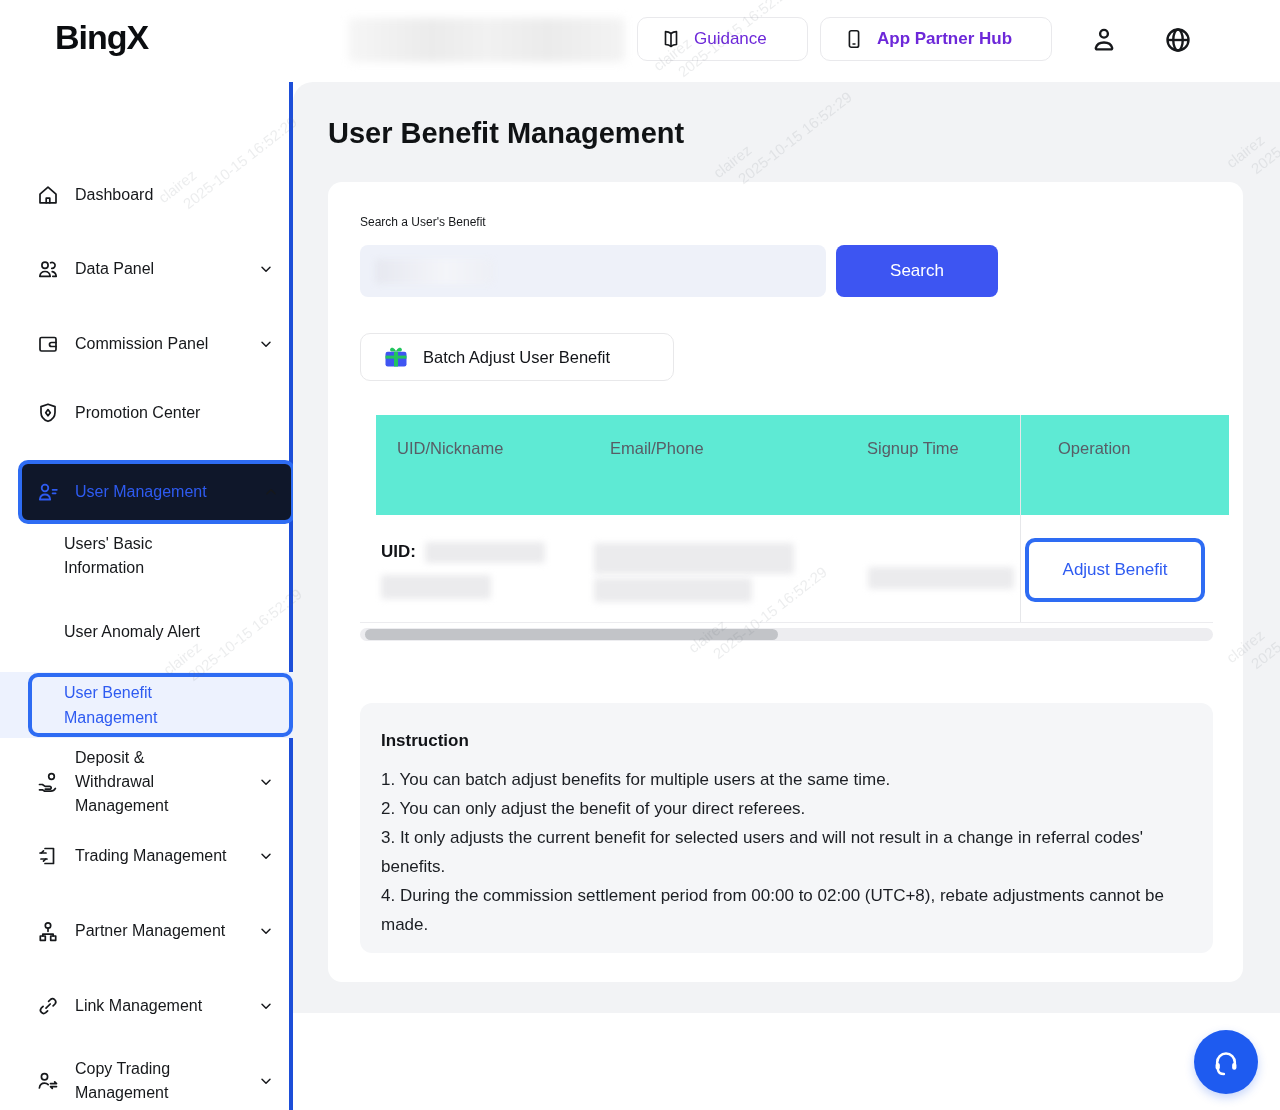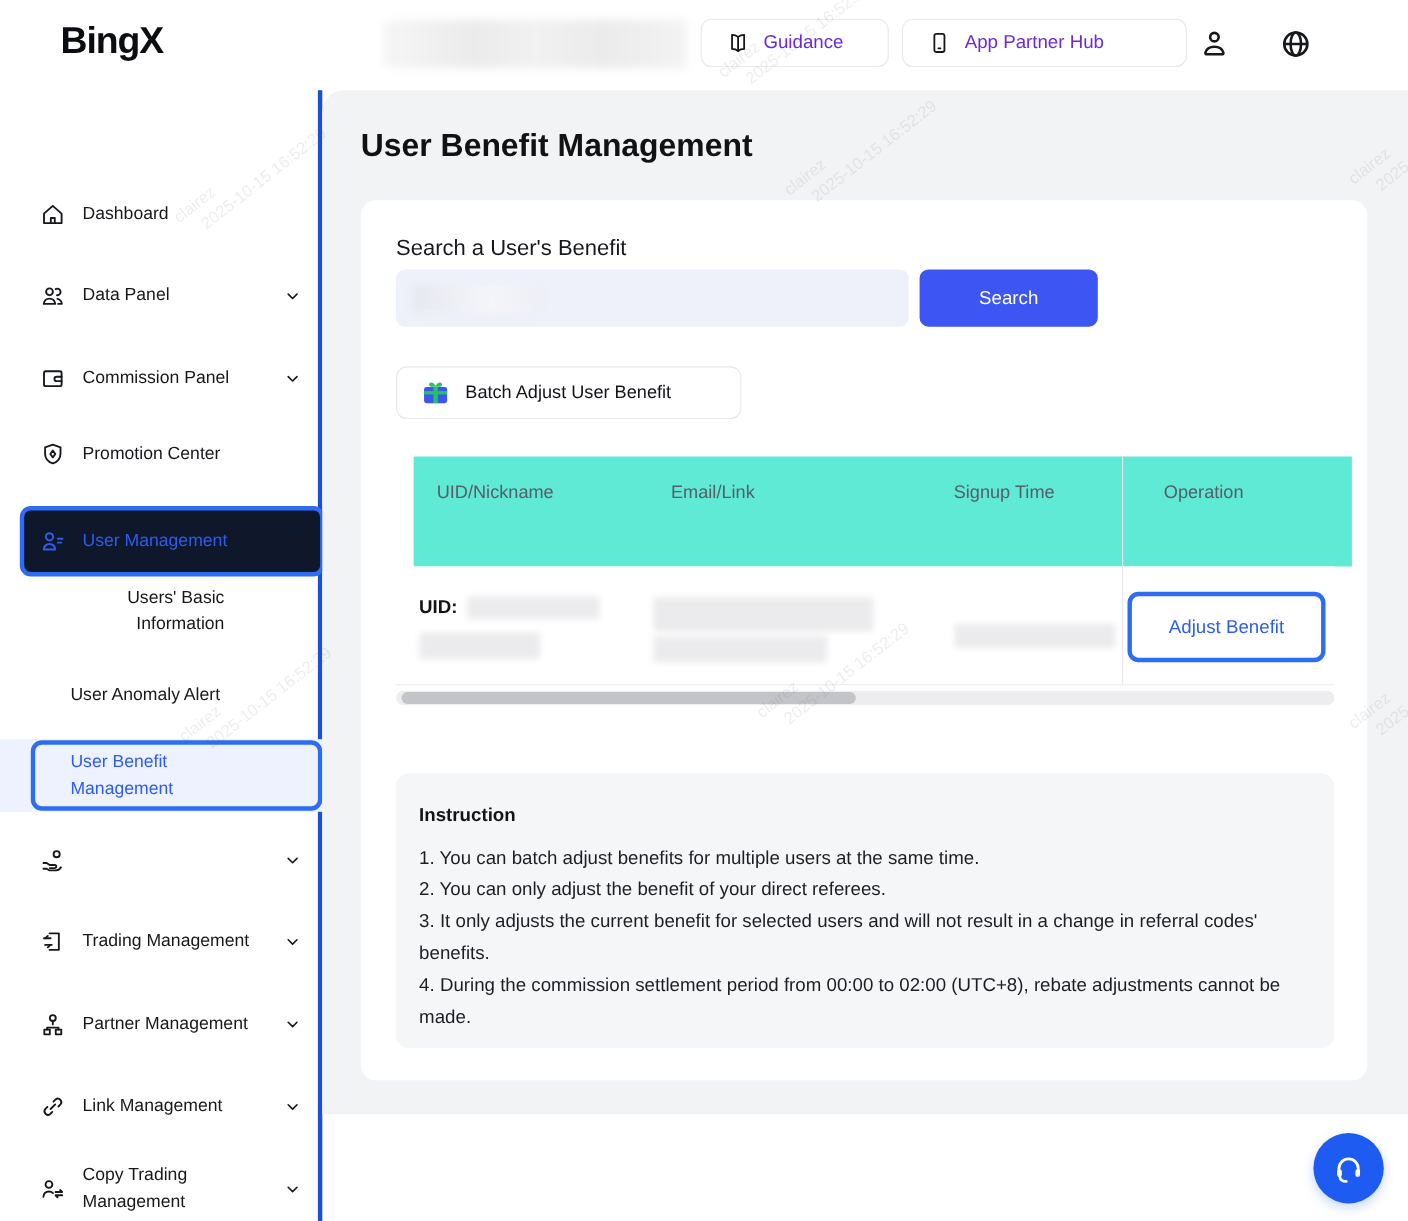--- a/index.html
+++ b/index.html
@@ -20,31 +20,31 @@
   .sidebar { position:absolute; left:0; top:82px; width:293px; height:1028px; background:#fff; border-right:4px solid #1d4ed8; }
   .nav-item { position:absolute; left:36px; width:238px; display:flex; align-items:center; gap:15px;
     transform:translateY(-50%); font-size:16px; color:#16181b; cursor:pointer; }
   .nav-item .lbl { width:152px; line-height:24px; }
   .nav-item .lbl.nowrap { white-space:nowrap; width:auto; flex:1; }
   .nav-item .chev { margin-left:auto; display:flex; }
   .um-box { position:absolute; left:18px; top:378px; width:277px; height:64px; border:4px solid #2e6cf3; border-radius:10px;
     background:#0f172a; display:flex; align-items:center; gap:15px; padding:0 12px 0 14px; cursor:pointer; }
   .um-box .lbl { color:#2e5bf1; font-size:16px; white-space:nowrap; }
   .um-box .chev { margin-left:auto; display:flex; }
-  .sub-item { position:absolute; left:64px; font-size:16px; line-height:24px; color:#16181b; cursor:pointer;text-align:right; }
+  .sub-item { position:absolute; left:64px; font-size:16px; line-height:24px; color:#16181b; cursor:pointer; }
   .active-bg { position:absolute; left:0; top:590px; width:296px; height:66px; background:#edf2fe; }
   .active-box { position:absolute; left:28px; top:591px; width:265px; height:64px; border:4px solid #2e6cf3; border-radius:10px;
     display:flex; align-items:center; cursor:pointer; }
   .active-box .lbl { margin-left:32px; width:160px; font-size:16px; line-height:25px; color:#2e5bf1; }
 
   
   .main-bg { position:absolute; left:293px; top:82px; width:987px; height:931px; background:#f2f3f5; border-top-left-radius:20px; }
   .page-title { position:absolute; left:328px; top:117px; font-size:29px; font-weight:800; color:#101214; }
   .card { position:absolute; left:328px; top:182px; width:915px; height:800px; background:#fff; border-radius:14px; }
-  .search-label { position:absolute; left:32px; top:33px; font-size:20px; font-weight:500; color:#16181b; }
+  .search-label { position:absolute; left:32px; top:33px; font-size:12px; font-weight:500; color:#16181b; }
   .search-input { position:absolute; left:32px; top:63px; width:466px; height:52px; background:#eef1f9; border-radius:8px; cursor:text; }
   .input-blur { position:absolute; left:15px; top:14px; width:118px; height:25px; border-radius:4px;
     background:linear-gradient(90deg,#e6e8f0,#f4f5f9 60%,#edeff5); filter:blur(3px); }
   .search-btn { position:absolute; left:508px; top:63px; width:162px; height:52px; background:#3d55f2; border:none; border-radius:8px;
     color:#fff; font-size:17px; font-family:inherit; cursor:pointer; }
   .batch-btn { position:absolute; left:32px; top:151px; width:314px; height:48px; background:#fff; border:1px solid #e8e8ea;
     border-radius:10px; display:flex; align-items:center; gap:14px; padding:0 22px; font-size:16.5px; color:#121418; cursor:pointer; }
 
   .tablewrap { position:absolute; left:32px; top:233px; width:853px; }
   .thead { position:absolute; left:16px; top:0; width:853px; height:100px; background:#5eead4; }
@@ -84,21 +84,21 @@
   <div class="hbtn" style="left:637px; width:171px;">
     <span>
       <svg class="ic" width="22" height="22" viewBox="0 0 24 24" fill="none" stroke="#16181b" stroke-width="1.8" stroke-linecap="round" stroke-linejoin="round">
         <path d="M12 6c-1.6-1.3-3.6-2-6-2v14c2.4 0 4.4.7 6 2 1.6-1.3 3.6-2 6-2V4c-2.4 0-4.4.7-6 2z"></path>
           <path d="M12 6v14"></path>
       </svg>
     </span>
     <span>Guidance</span>
   </div>
 
-  <div class="hbtn" style="left:820px; width:259px;">
+  <div class="hbtn" style="left:820px; width:232px;font-weight:bold;">
     <span>
       <svg class="ic" width="22" height="22" viewBox="0 0 24 24" fill="none" stroke="#16181b" stroke-width="1.8" stroke-linecap="round" stroke-linejoin="round">
         <rect x="7" y="3" width="10" height="18" rx="2"></rect>
           <path d="M11 17.5h2"></path>
       </svg>
     </span>
     <span>App Partner Hub</span>
   </div>
 
   <div class="hicon" style="left:1088px;">
@@ -201,20 +201,21 @@
     </div>
 
     <div class="nav-item" style="top:700px;">
       <span>
         <svg class="ic" width="24" height="24" viewBox="0 0 24 24" fill="none" stroke="#16181b" stroke-width="1.7" stroke-linecap="round" stroke-linejoin="round">
           <circle cx="15.5" cy="6.5" r="2.8"></circle>
           <path d="M3.5 14.5h2.9l2.7 1.9h4.7a1.4 1.4 0 1 1 0 2.8H9.3"></path>
           <path d="M3.5 19.8h2.9l2.3 1.4h6.1c2 0 3.6-1 4.6-2.8"></path>
         </svg>
       </span>
+      <span class="lbl">Deposit &amp; Withdrawal Management</span>
       <span class="chev">
         <svg class="ic" width="16" height="16" viewBox="0 0 24 24" fill="none" stroke="#16181b" stroke-width="2.2" stroke-linecap="round" stroke-linejoin="round">
             <path d="M6 9.5l6 6 6-6"></path>
           </svg>
       </span>
     </div>
 
     <div class="nav-item" style="top:774px;">
       <span>
         <svg class="ic" width="24" height="24" viewBox="0 0 24 24" fill="none" stroke="#16181b" stroke-width="1.7" stroke-linecap="round" stroke-linejoin="round">
@@ -308,21 +309,21 @@
           <rect x="2.5" y="11.6" width="21" height="3" fill="#22c55e"></rect>
           <rect x="11" y="7.8" width="4" height="14.7" fill="#22c55e"></rect>
         </svg>
       </span>
       <span>Batch Adjust User Benefit</span>
     </div>
 
     <div class="tablewrap">
       <div class="thead">
         <span class="th" style="left:21px;">UID/Nickname</span>
-        <span class="th" style="left:234px;">Email/Link</span>
+        <span class="th" style="left:234px;">Email/Phone</span>
         <span class="th" style="left:491px;">Signup Time</span>
         <span class="th" style="left:682px;">Operation</span>
       </div>
 
       <div class="trow">
         <span class="uid-label">UID:</span>
         <div class="blur" style="left:65px;  top:27px; width:120px; height:21px;"></div>
         <div class="blur" style="left:21px;  top:60px; width:110px; height:24px;"></div>
         <div class="blur" style="left:234px; top:28px; width:200px; height:31px;"></div>
         <div class="blur" style="left:234px; top:63px; width:158px; height:24px;"></div>

